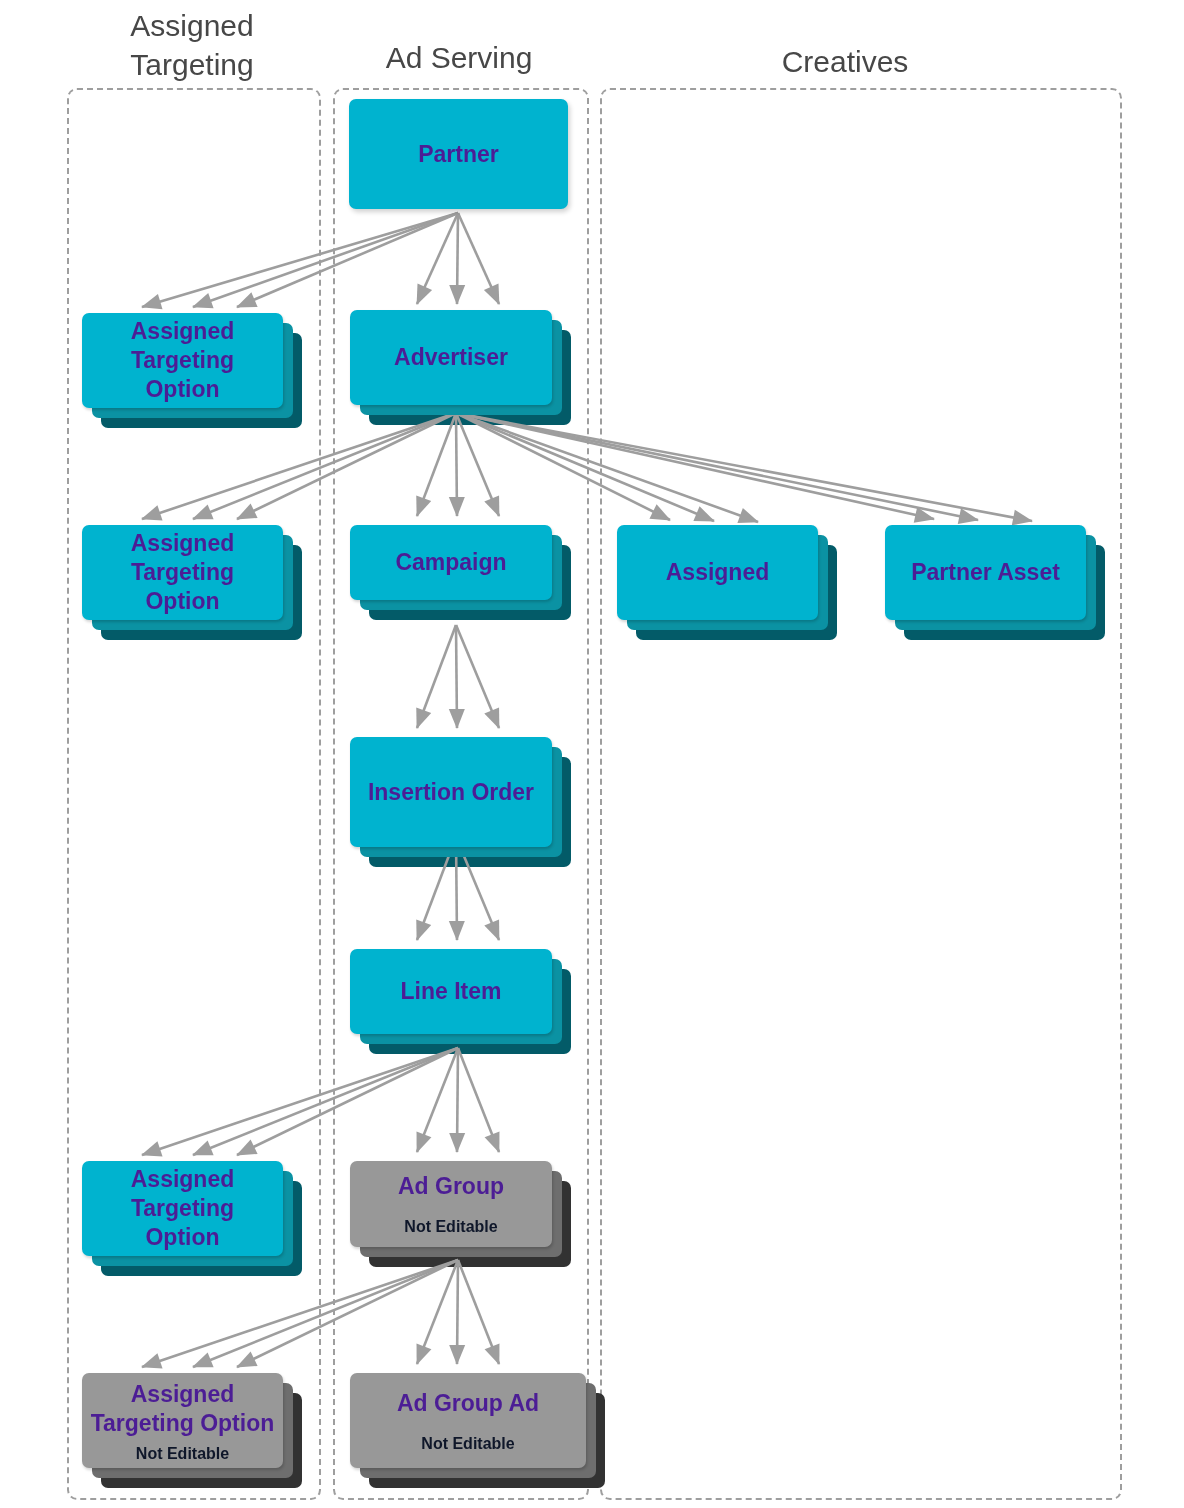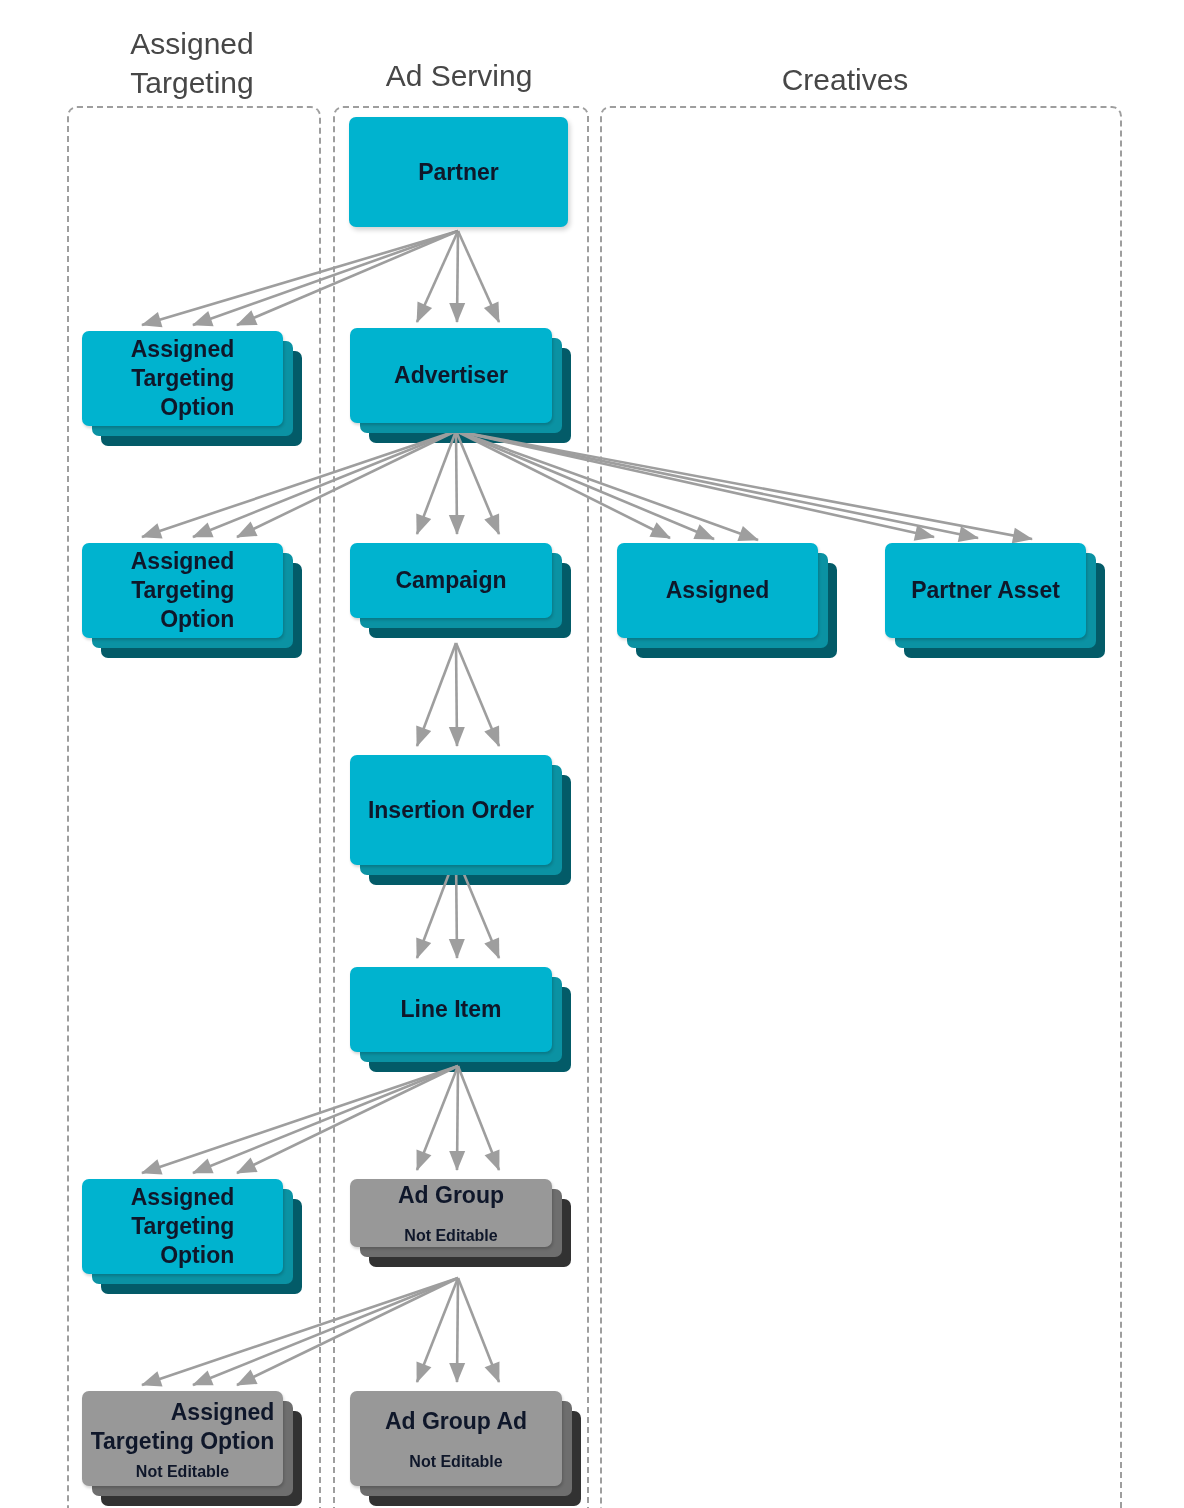--- a/index.html
+++ b/index.html
@@ -1,20 +1,20 @@
 <!DOCTYPE html>
 <html><head>
 <meta charset="utf-8">
 <style>
   html, body { margin: 0; padding: 0; background: #ffffff; }
   body {
     width: 1184px; height: 1508px; position: relative; overflow: hidden;
     font-family: "Liberation Sans", sans-serif;
   }
-  .stage { position: absolute; inset: 0; margin-top: 18px; }
+  .stage { position: absolute; inset: 0; }
 
   
   .col {
     position: absolute;
     border: 2px dashed #9e9e9e;
     border-radius: 10px;
     background: transparent;
   }
 
   
@@ -37,22 +37,22 @@
   .node .l3 { transform: translate(19px, 20px); z-index: 0; }
   .node .face {
     position: absolute; inset: 0; z-index: 2;
     border-radius: 7px;
     display: flex; flex-direction: column;
     align-items: center; justify-content: center;
     text-align: center;
     box-shadow: 1px 2px 3px rgba(0,0,0,0.18);
   }
   .node .label {
-    color: #0f172a; font-weight: bold; font-size: 23px;
-    line-height: 29px; white-space: pre-line; text-align: right;
+    color: #4c1d95; font-weight: bold; font-size: 23px;
+    line-height: 29px; white-space: pre-line;
   }
   .node .sublabel {
     color: #0f172a; font-weight: bold; font-size: 16px;
     line-height: 19px; margin-top: 16px; white-space: pre-line;
   }
 
   .teal .face { background: #00b3cf; }
   .teal .l2   { background: #0b92a3; }
   .teal .l3   { background: #035b68; }
 
@@ -163,40 +163,40 @@
   <div class="node teal" style="left:82px; top:1161px; width:201px; height:95px;">
     <div class="layer l3"></div>
       <div class="layer l2"></div>
     <div class="face">
         <span class="label">Assigned
 Targeting
 Option</span>
       </div>
   </div>
 
-  <div class="node gray" style="left:350px; top:1161px; width:202px; height:68px;border-radius:9px;">
+  <div class="node gray" style="left:350px; top:1161px; width:202px; height:86px;border-radius:9px;">
     <div class="layer l3"></div>
       <div class="layer l2"></div>
     <div class="face">
       <span class="label">Ad Group</span>
       <span class="sublabel">Not Editable</span>
     </div>
   </div>
 
   <div class="node gray" style="left:82px; top:1373px; width:201px; height:95px;">
     <div class="layer l3"></div>
       <div class="layer l2"></div>
     <div class="face" style="padding-top:2px;">
       <span class="label">Assigned
 Targeting Option</span>
       <span class="sublabel" style="margin-top:6px;">Not Editable</span>
     </div>
   </div>
 
-  <div class="node gray" style="left:350px; top:1373px; width:212px; height:95px;">
+  <div class="node gray" style="left:350px; top:1373px; width:236px; height:95px;">
     <div class="layer l3"></div>
       <div class="layer l2"></div>
     <div class="face">
       <span class="label">Ad Group Ad</span>
       <span class="sublabel">Not Editable</span>
     </div>
   </div>
 
   <svg class="edges" width="1184" height="1508" viewBox="0 0 1184 1508">
     <defs>

